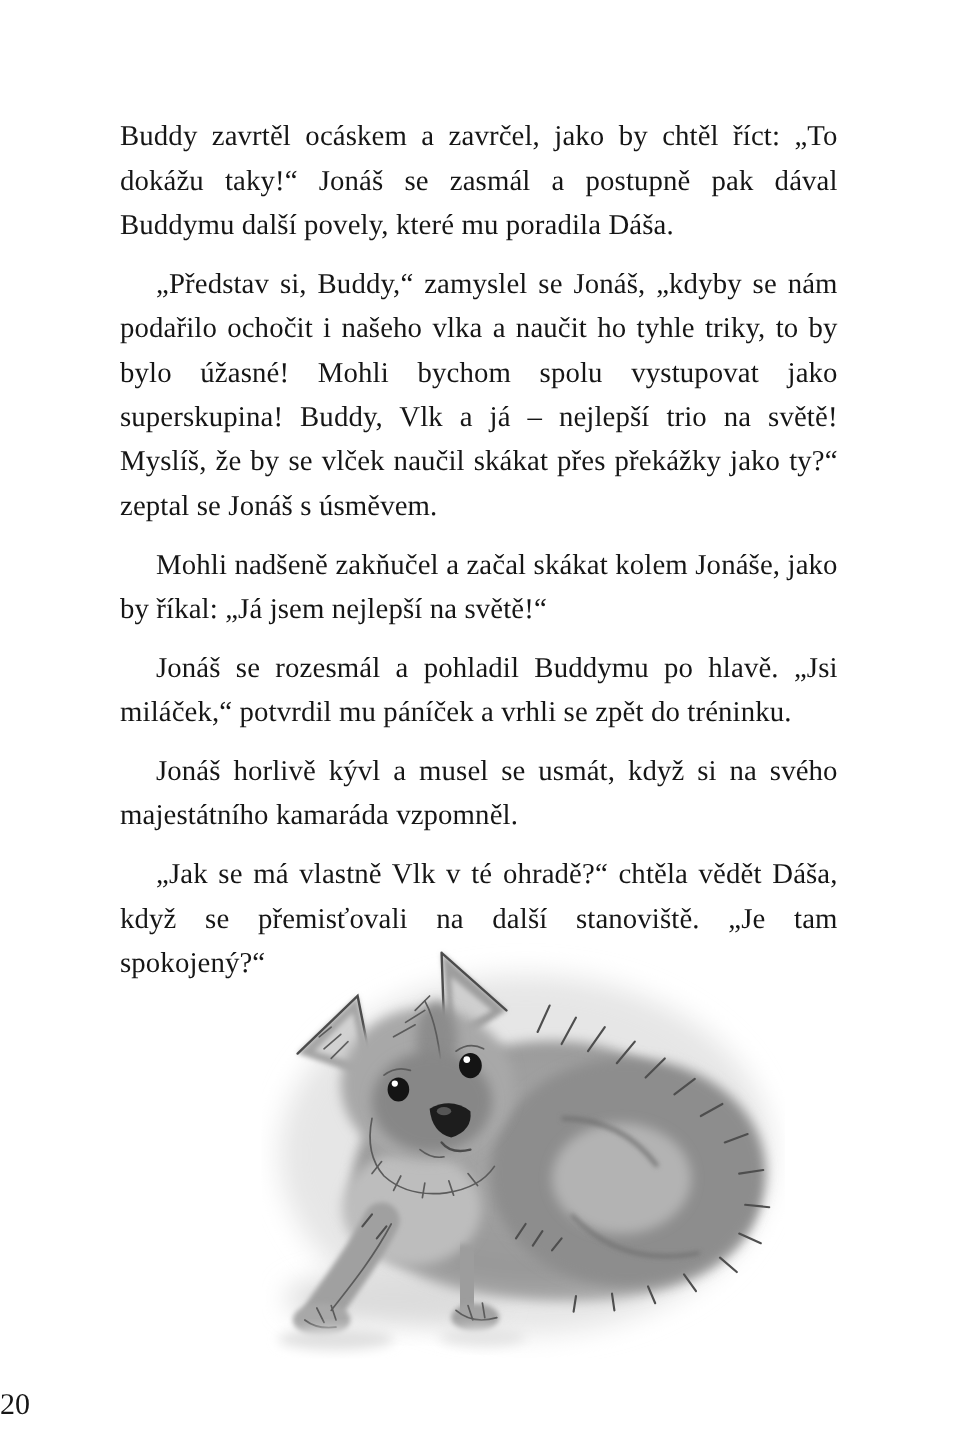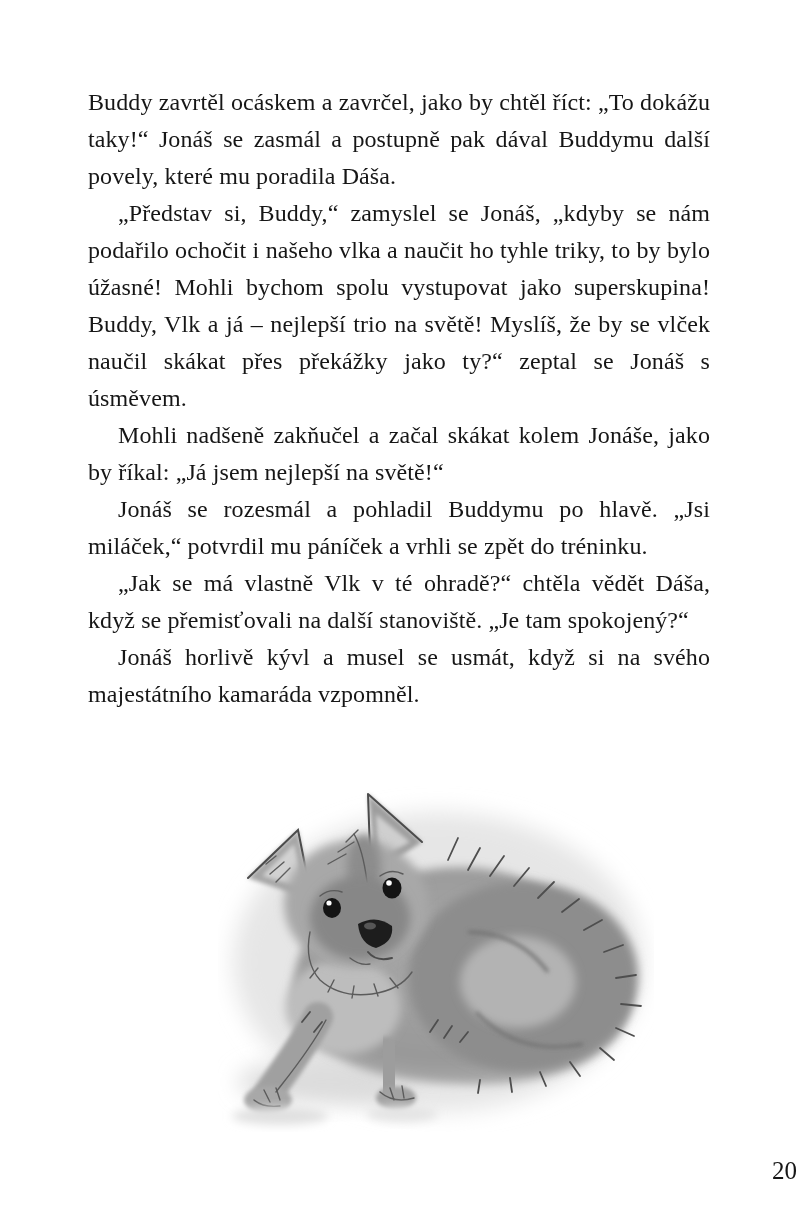--- a/index.html
+++ b/index.html
@@ -20,56 +20,56 @@
     top: 84px;
     left: 88px;
     width: 622px;
     color: #161616;
     font-size: 24px;
     line-height: 37px;
     text-align: justify;
     letter-spacing: 0.1px;
   }
 
-  .text-block p { margin: 0; }
+  .text-block p { margin: 12px; }
   .text-block p.indent { text-indent: 30px; }
 
   .illustration-wrap {
     position: absolute;
     top: 782px;
     left: 218px;
     width: 436px;
     height: 350px;
   }
 
   .page-number {
     position: absolute;
     left: 0;
     right: 0;
     bottom: 26px;
-    text-align: right;
+    text-align: left;
     font-size: 25px;
     color: #161616;
   }
 
   .sketch-line { stroke: #4b4b4b; stroke-width: 2; stroke-linecap: round; fill: none; }
   .sketch-line.thin { stroke-width: 1.4; stroke: #5b5b5b; }
 </style>
 </head>
 <body>
 
 <div class="page">
 
   <div class="text-block">
     <p>Buddy zavrtěl ocáskem a zavrčel, jako by chtěl říct: „To dokážu taky!“ Jonáš se zasmál a postupně pak dával Buddymu další povely, které mu poradila Dáša.</p>
     <p class="indent">„Představ si, Buddy,“ zamyslel se Jonáš, „kdyby se nám podařilo ochočit i našeho vlka a naučit ho tyhle triky, to by bylo úžasné! Mohli bychom spolu vystupovat jako superskupina! Buddy, Vlk a já – nejlepší trio na světě! Myslíš, že by se vlček naučil skákat přes překážky jako ty?“ zeptal se Jonáš s úsměvem.</p>
     <p class="indent">Mohli nadšeně zakňučel a začal skákat kolem Jonáše, jako by říkal: „Já jsem nejlepší na světě!“</p>
     <p class="indent">Jonáš se rozesmál a pohladil Buddymu po hlavě. „Jsi miláček,“ potvrdil mu páníček a vrhli se zpět do tréninku.</p>
+    <p class="indent">Jonáš horlivě kývl a musel se usmát, když si na svého majestátního kamaráda vzpomněl.</p>
     <p class="indent">„Jak se má vlastně Vlk v té ohradě?“ chtěla vědět Dáša, když se přemisťovali na další stanoviště. „Je tam spokojený?“</p>
-    <p class="indent">Jonáš horlivě kývl a musel se usmát, když si na svého majestátního kamaráda vzpomněl.</p>
   </div>
 
   <div class="illustration-wrap">
     <svg width="436" height="350" viewBox="0 0 436 350" xmlns="http://www.w3.org/2000/svg">
       <defs>
         <filter id="blurSoft" x="-40%" y="-40%" width="180%" height="180%">
             <feGaussianBlur stdDeviation="5"></feGaussianBlur>
           </filter>
         <filter id="blurSofter" x="-40%" y="-40%" width="180%" height="180%">
             <feGaussianBlur stdDeviation="11"></feGaussianBlur>

